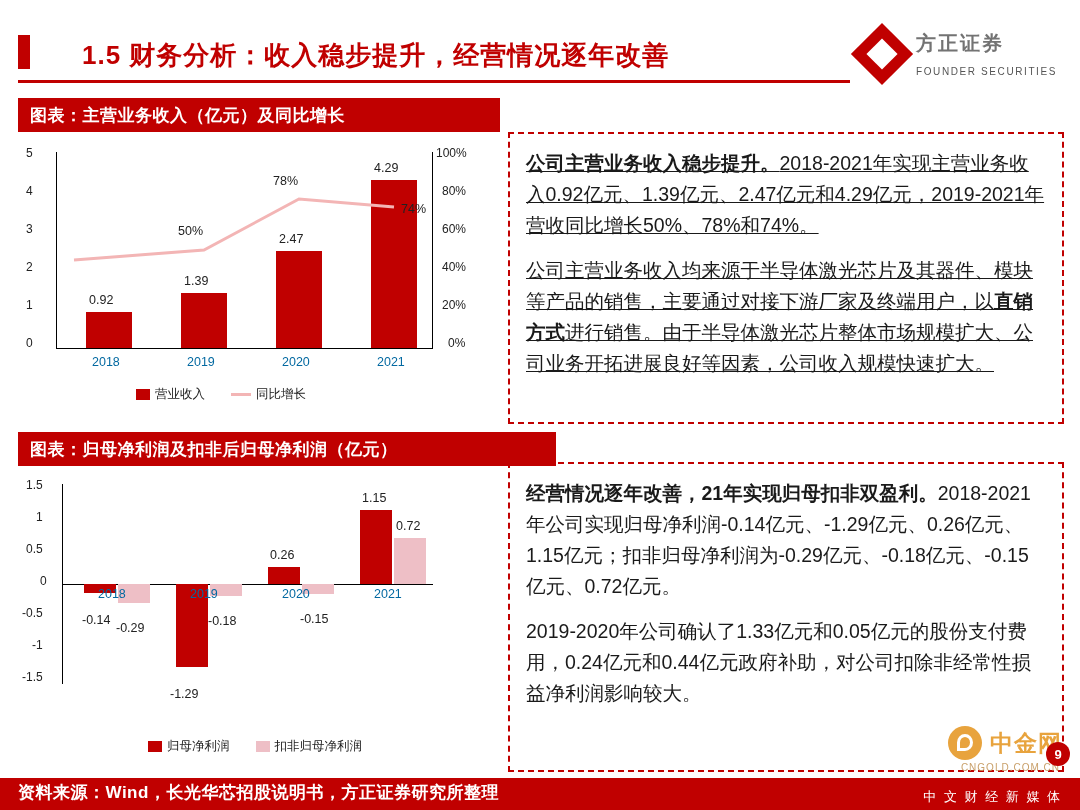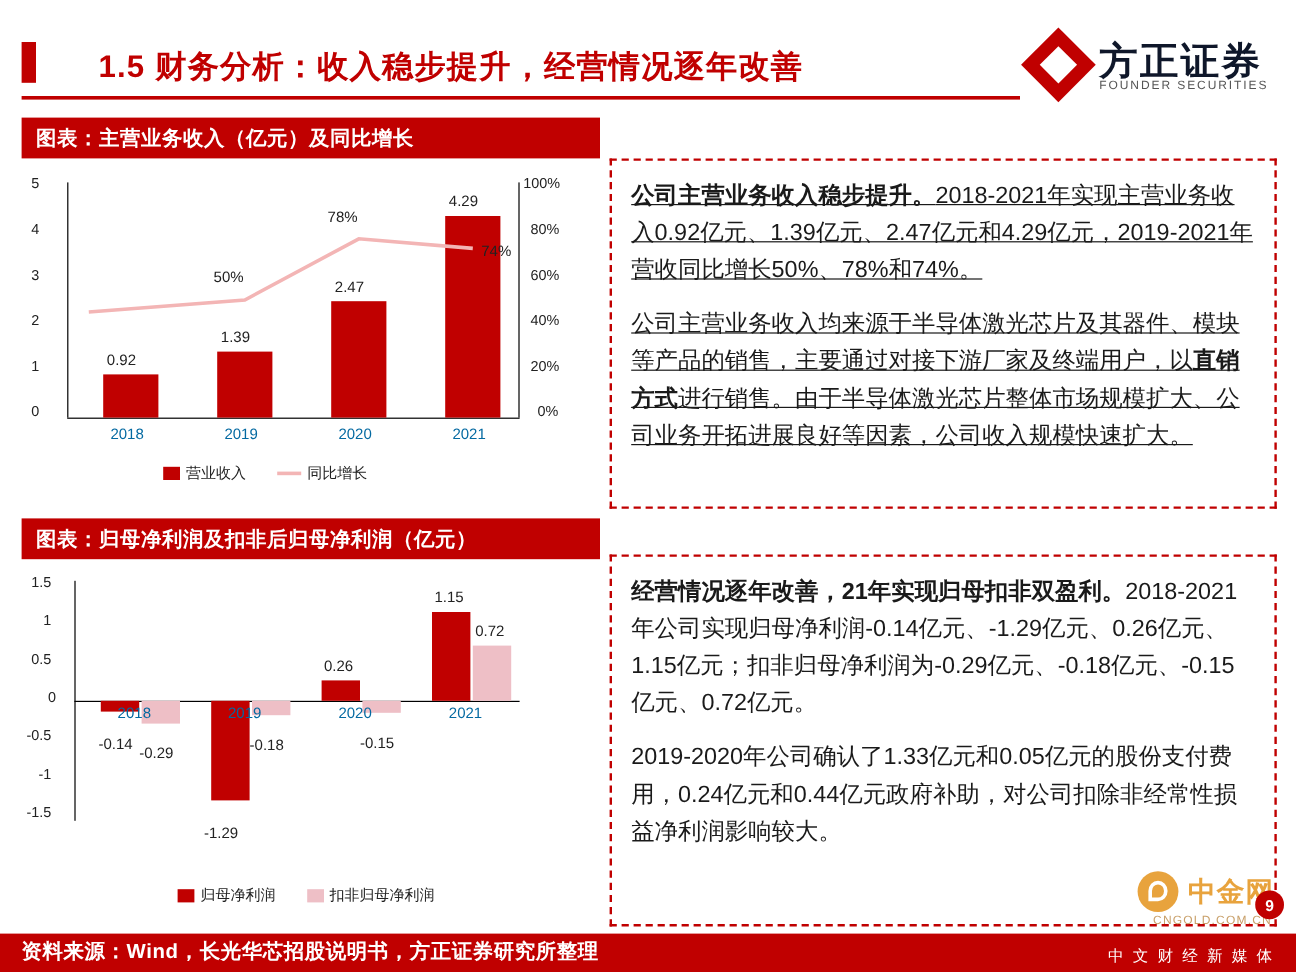--- a/index.html
+++ b/index.html
@@ -7,27 +7,27 @@
   .slide{position:absolute;left:0;top:0;width:1080px;height:810px;background:#fff;}
 
   
   .header{position:absolute;left:18px;top:30px;width:1044px;height:56px;}
   .hdr-bar{position:absolute;left:0;top:5px;width:12px;height:34px;background:#c00000;}
   .hdr-title{position:absolute;left:28px;top:8px;font-size:26px;font-weight:bold;color:#c00000;letter-spacing:1px;white-space:nowrap;margin-left:36px;}
   .hdr-rule{position:absolute;left:0;top:50px;width:832px;height:3px;background:#c00000;}
   .logo{position:absolute;right:2px;top:0px;width:200px;height:54px;}
   .logo-mark{position:absolute;left:0;top:2px;width:44px;height:44px;background:#c00000;transform:rotate(45deg);}
   .logo-mark:after{content:"";position:absolute;left:11px;top:11px;width:22px;height:22px;background:#fff;}
-  .logo-cn{position:absolute;left:56px;top:0px;font-size:32px;font-weight:bold;color:#0f172a;letter-spacing:2px;}
+  .logo-cn{position:absolute;left:56px;top:0px;font-size:20px;font-weight:bold;color:#737373;letter-spacing:2px;}
   .logo-en{position:absolute;left:56px;top:36px;font-size:10px;color:#555;letter-spacing:1.6px;}
 
   
   .cap{position:absolute;height:34px;background:#c00000;color:#fff;font-size:17px;font-weight:bold;display:flex;align-items:center;padding-left:12px;box-sizing:border-box;letter-spacing:.5px;}
   .cap1{left:18px;top:98px;width:482px;}
-  .cap2{left:18px;top:432px;width:482px;}
+  .cap2{left:18px;top:432px;width:538px;}
 
   
   .panel{position:absolute;}
   .panel1{left:18px;top:140px;width:482px;height:278px;}
   .panel2{left:18px;top:474px;width:482px;height:296px;}
   .axis-lbl{position:absolute;font-size:12px;color:#222;}
   .axis-line{position:absolute;background:#000;}
   .bar{position:absolute;}
   .bar-red{background:#c00000;}
   .bar-pink{background:#eebfc6;}

